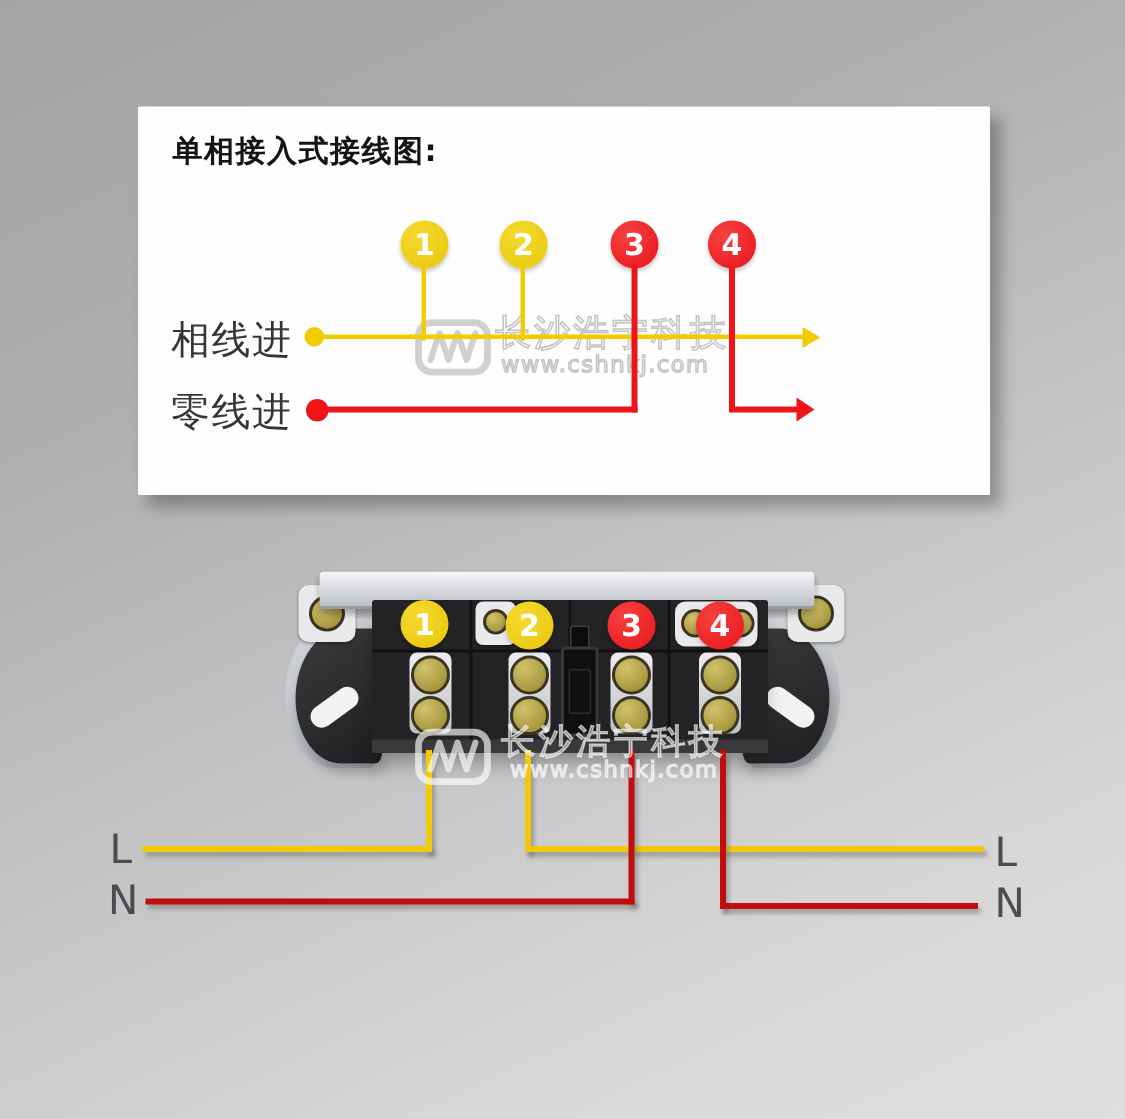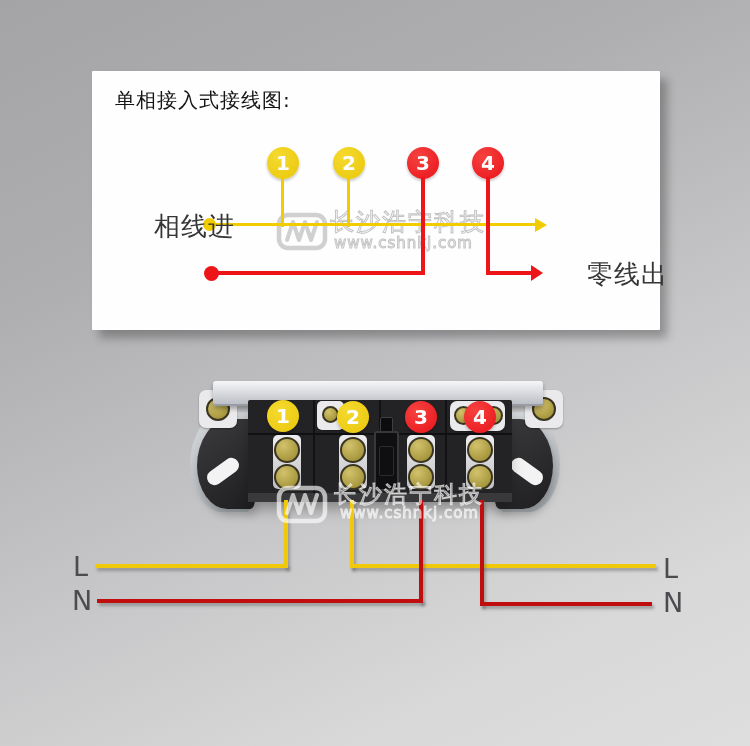--- a/index.html
+++ b/index.html
@@ -15,21 +15,21 @@
   }
   .abs { position:absolute; }
 
   
   .panel {
     left:92px; top:71px; width:568px; height:259px;
     background:#fefefe; border-radius:1px;
     box-shadow:7px 8px 10px rgba(0,0,0,0.28);
   }
   .panel-title {
-    left:115px; top:87px; font-size:20px; font-weight:normal; color:#141414;
+    left:115px; top:87px; font-size:20px; font-weight:bold; color:#141414;
     letter-spacing:1px;
   }
 
   
   .badge {
     width:32px; height:32px; border-radius:50%;
     display:flex; align-items:center; justify-content:center;
     color:#fff; font-weight:bold; font-size:20px;
     box-shadow:0 2px 3px rgba(0,0,0,0.22);
   }
@@ -37,21 +37,21 @@
   .badge.red    { background:radial-gradient(circle at 35% 30%,#f6423f,#e8131b); }
 
   
   .wire-y { background:#f0cc00; }
   .wire-r { background:#ee1518; }
   .dot-y { width:13px; height:13px; border-radius:50%; background:#f0cc00; }
   .dot-r { width:15px; height:15px; border-radius:50%; background:#ee1518; }
   .arrow-y { width:0; height:0; border-top:7px solid transparent; border-bottom:7px solid transparent; border-left:12px solid #f0cc00; }
   .arrow-r { width:0; height:0; border-top:8px solid transparent; border-bottom:8px solid transparent; border-left:12px solid #ee1518; }
 
-  .sch-label { font-size:26px; color:#363636; letter-spacing:1px;margin-left:40px; }
+  .sch-label { font-size:26px; color:#363636; letter-spacing:1px; }
 
   
   .wm-text {
     color:rgba(255,255,255,0.25);
     -webkit-text-stroke:1px rgba(185,185,185,0.85);
     text-shadow:1px 1px 0 rgba(255,255,255,0.8);
     white-space:nowrap;
   }
   .wm-text.on-dark {
     color:rgba(255,255,255,0.38);
@@ -144,21 +144,21 @@
   <div class="abs arrow-y" style="left:535px;top:218px;"></div>
 
   <div class="abs wire-r" style="left:421px;top:177px;width:4px;height:98px;"></div>
   <div class="abs wire-r" style="left:486px;top:177px;width:4px;height:96px;"></div>
   <div class="abs wire-r" style="left:211px;top:271px;width:214px;height:4px;"></div>
   <div class="abs dot-r" style="left:204px;top:266px;"></div>
   <div class="abs wire-r" style="left:486px;top:271px;width:46px;height:4px;"></div>
   <div class="abs arrow-r" style="left:531px;top:265px;"></div>
 
   <div class="abs sch-label" style="left:114px;top:209px;">相线进</div>
-  <div class="abs sch-label" style="left:547px;top:257px;">零线出</div>
+  <div class="abs sch-label" style="left:114px;top:257px;">零线进</div>
 
   <div class="abs ear-light left" style="left:190px;top:412px;"></div>
   <div class="abs ear-light right" style="left:498px;top:412px;"></div>
   <div class="abs wing-dark left" style="left:197px;top:419px;"></div>
   <div class="abs wing-dark right" style="left:495px;top:419px;"></div>
   <div class="abs wing-slot" style="left:205px;top:464px;transform:rotate(-36deg);"></div>
   <div class="abs wing-slot" style="left:509px;top:464px;transform:rotate(36deg);"></div>
 
   <div class="abs housing" style="left:199px;top:390px;width:38px;height:38px;"></div>
   <div class="abs brass" style="left:206px;top:397px;width:24px;height:24px;"></div>

